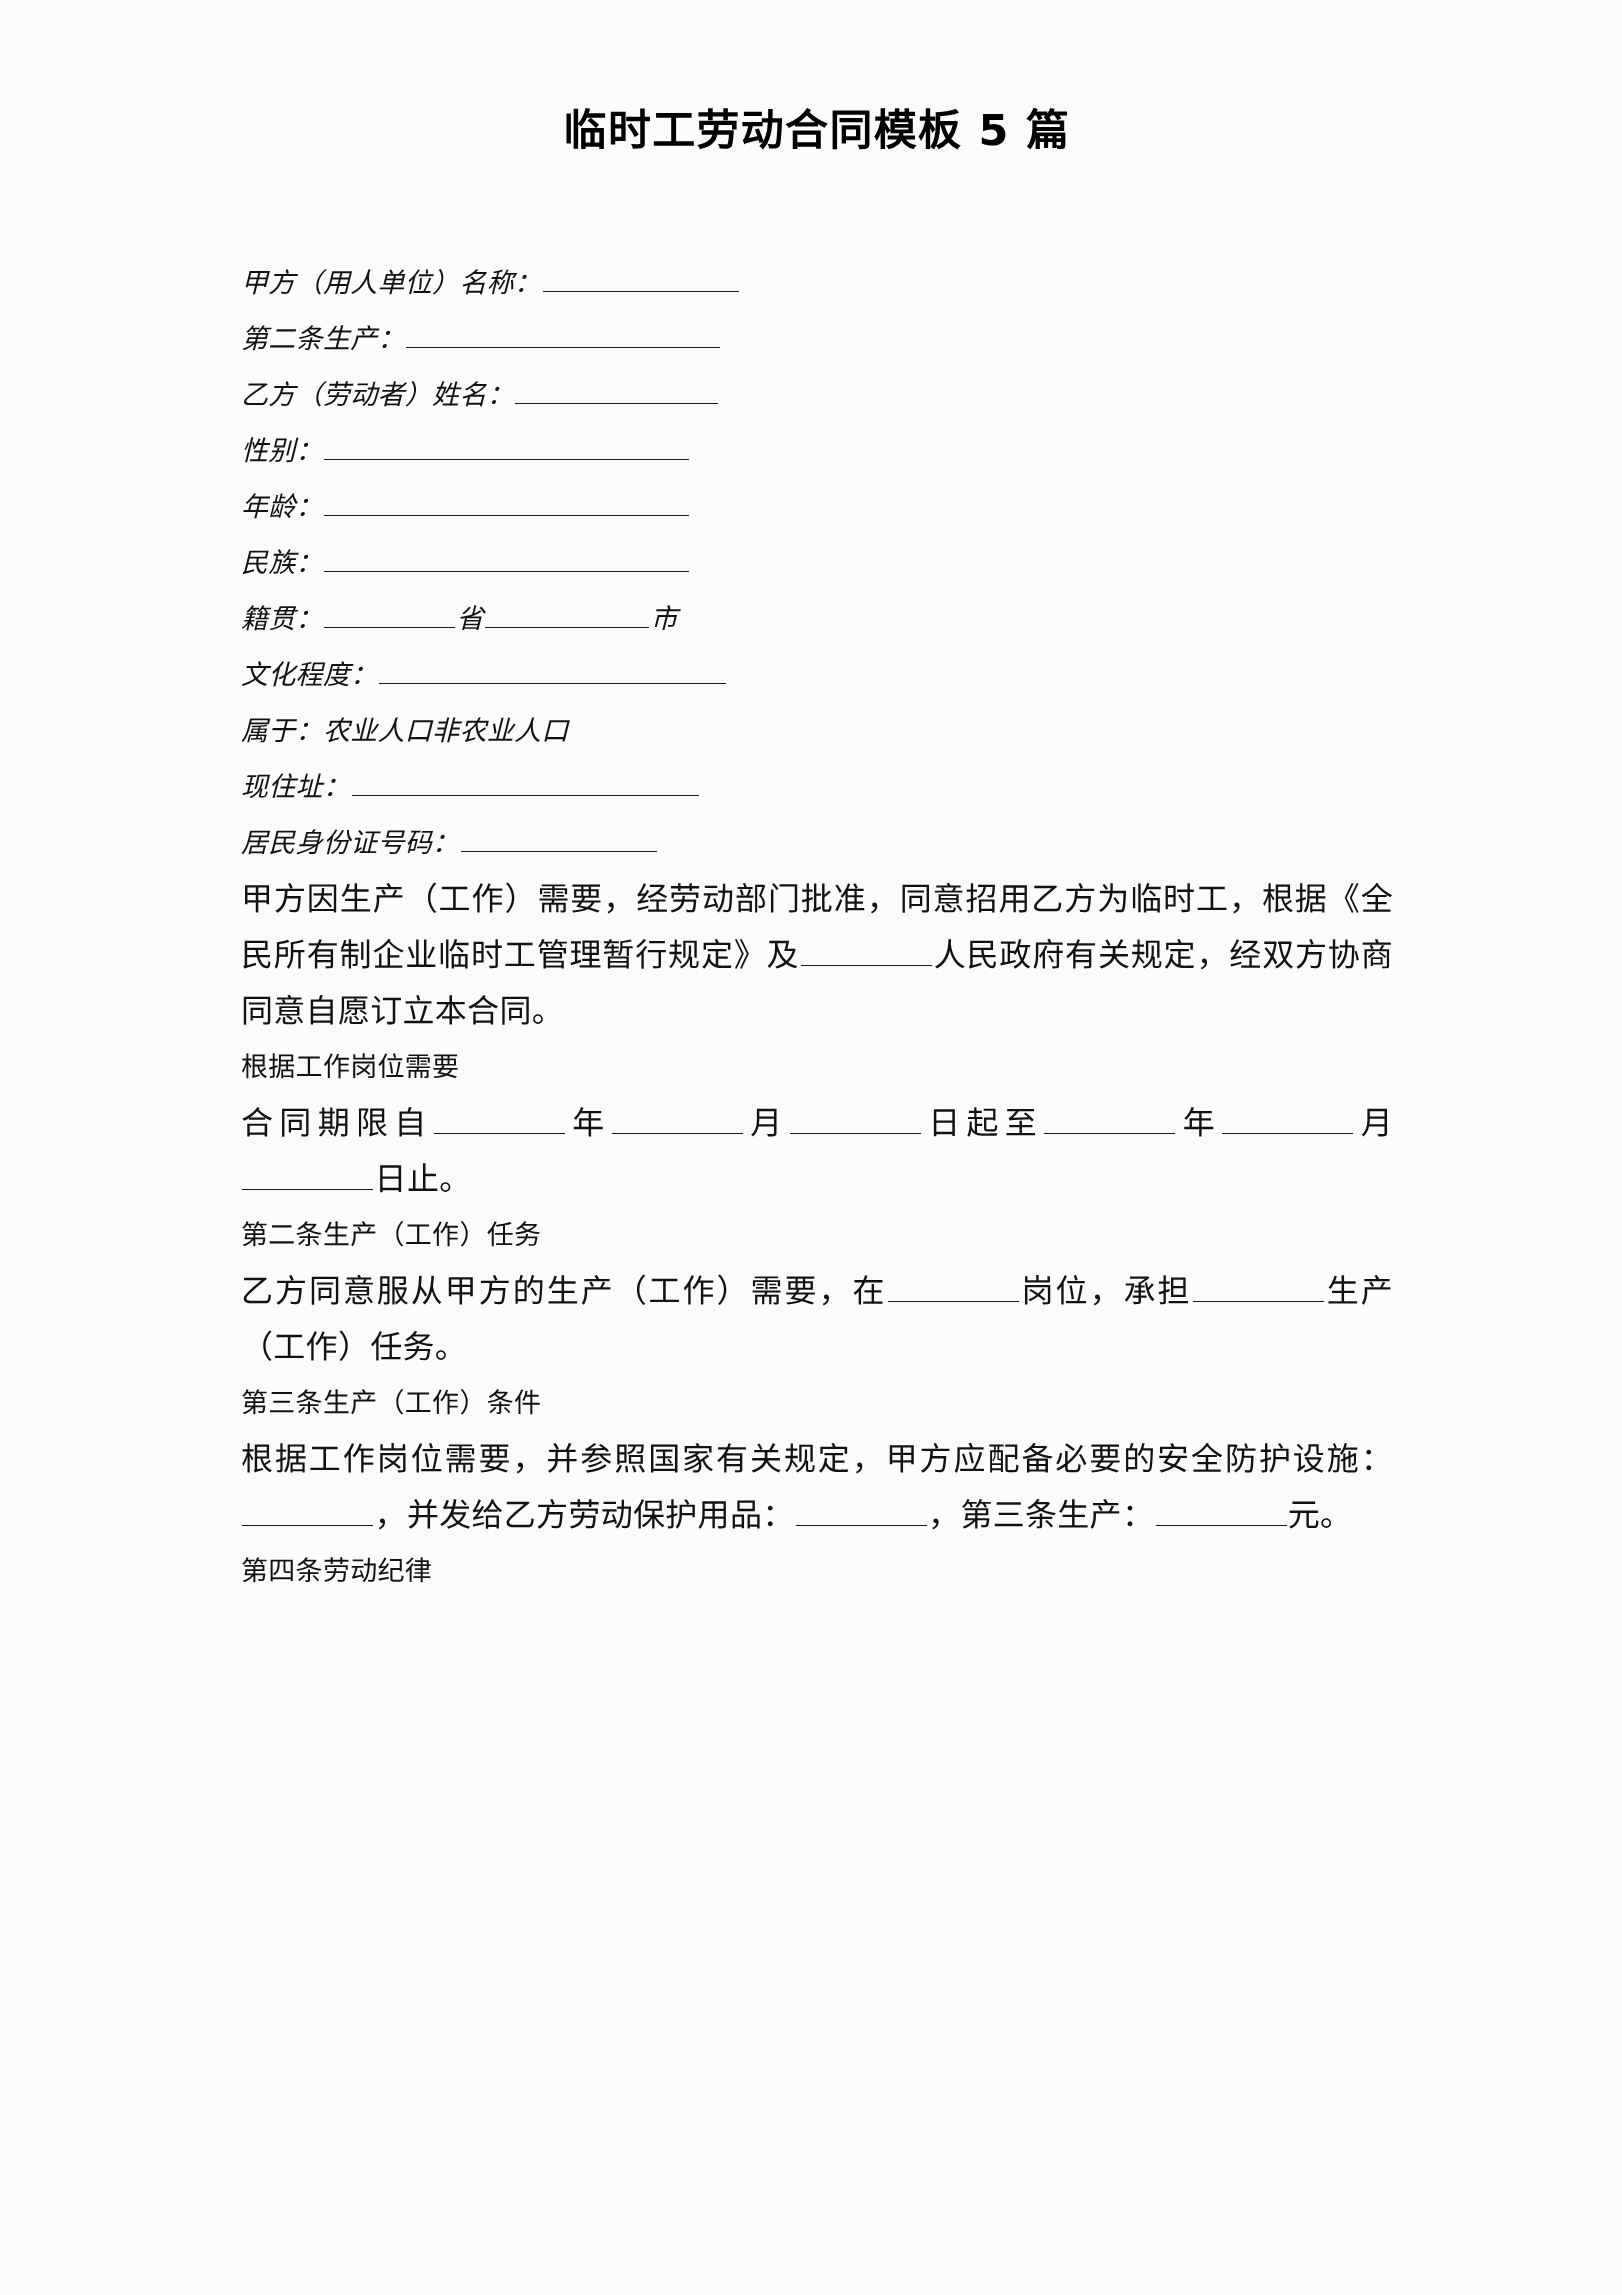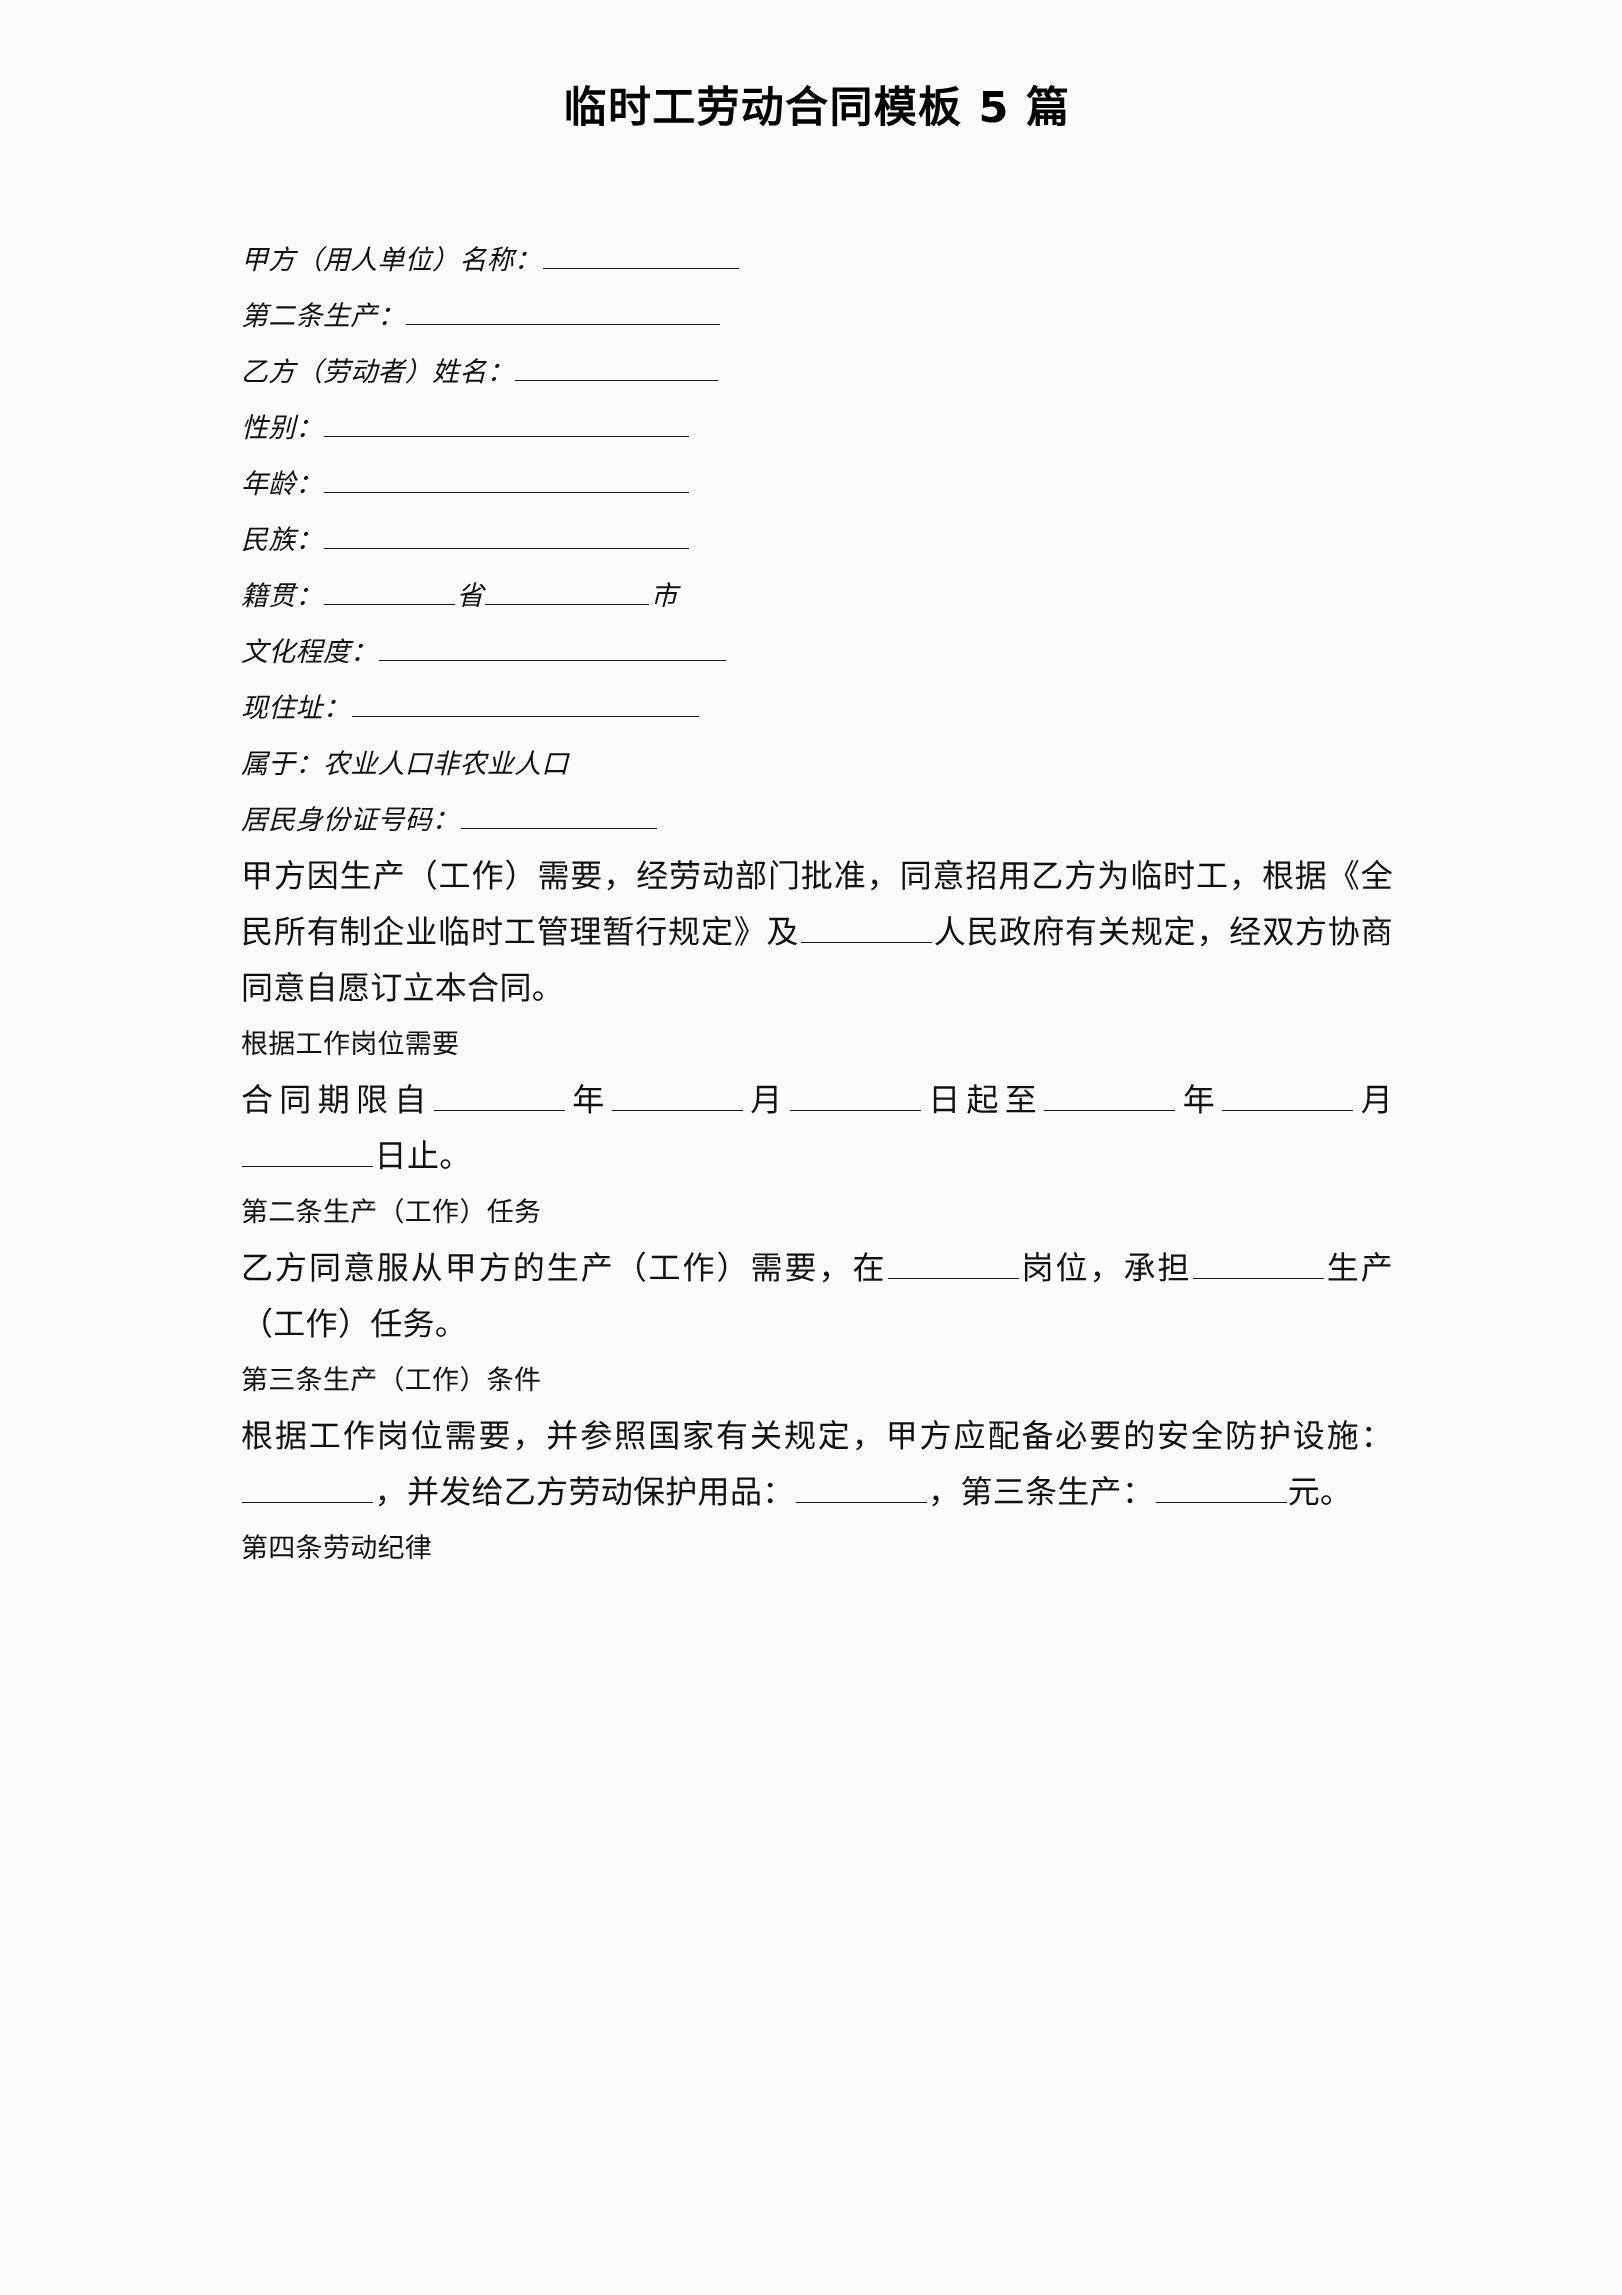--- a/index.html
+++ b/index.html
@@ -25,21 +25,21 @@
     width: 1152px;
   }
   .doc-title {
     font-family: "DejaVu Sans", "Liberation Sans", sans-serif;
     font-weight: bold;
     font-size: 43px;
     line-height: 1.2;
     text-align: center;
     letter-spacing: 1.3px;
     margin: 0;
-    padding-top: 82px;
+    padding-top: 105px;
     color: #000;
   }
   .body-block {
     margin-top: 98px;
   }
   
   .field-row {
     font-size: 27px;
     line-height: 56px;
     height: 56px;
@@ -126,25 +126,25 @@
 
       <div class="field-row">
         <span class="label">籍贯：</span><span class="rule w-m" style="border-bottom-color: rgb(26, 26, 26);"></span><span class="label">省</span><span class="rule w-l" style="border-bottom-color: rgb(26, 26, 26);"></span><span class="label">市</span>
       </div>
 
       <div class="field-row">
         <span class="label">文化程度：</span><span class="rule w-fill3" style="border-bottom-color: rgb(26, 26, 26);"></span>
       </div>
 
       <div class="field-row">
-        <span class="label">现住址：</span><span class="rule w-fill3" style="border-bottom-color: rgb(26, 26, 26);"></span>
+        <span class="label">属于：</span><span class="label">农业人口非农业人口</span>
       </div>
 
       <div class="field-row">
-        <span class="label">属于：</span><span class="label">农业人口非农业人口</span>
+        <span class="label">现住址：</span><span class="rule w-fill3" style="border-bottom-color: rgb(26, 26, 26);"></span>
       </div>
 
       <div class="field-row">
         <span class="label">居民身份证号码：</span><span class="rule w-id" style="border-bottom-color: rgb(26, 26, 26);"></span>
       </div>
 
       <p class="para"><span>甲方因生产（工作）需要，经劳动部门批准，同意招用乙方为临时工，根据《全民所有制企业临时工管理暂行规定》及</span><span class="rule w-m" style="border-bottom-color: rgb(26, 26, 26);"></span><span>人民政府有关规定，经双方协商同意自愿订立本合同。</span></p>
 
       <div class="clause-head">根据工作岗位需要</div>
       <p class="para"><span>合同期限自</span><span class="rule w-m" style="border-bottom-color: rgb(26, 26, 26);"></span><span>年</span><span class="rule w-m" style="border-bottom-color: rgb(26, 26, 26);"></span><span>月</span><span class="rule w-m" style="border-bottom-color: rgb(26, 26, 26);"></span><span>日起至</span><span class="rule w-m" style="border-bottom-color: rgb(26, 26, 26);"></span><span>年</span><span class="rule w-m" style="border-bottom-color: rgb(26, 26, 26);"></span><span>月</span><span class="rule w-m" style="border-bottom-color: rgb(26, 26, 26);"></span><span>日止。</span></p>

